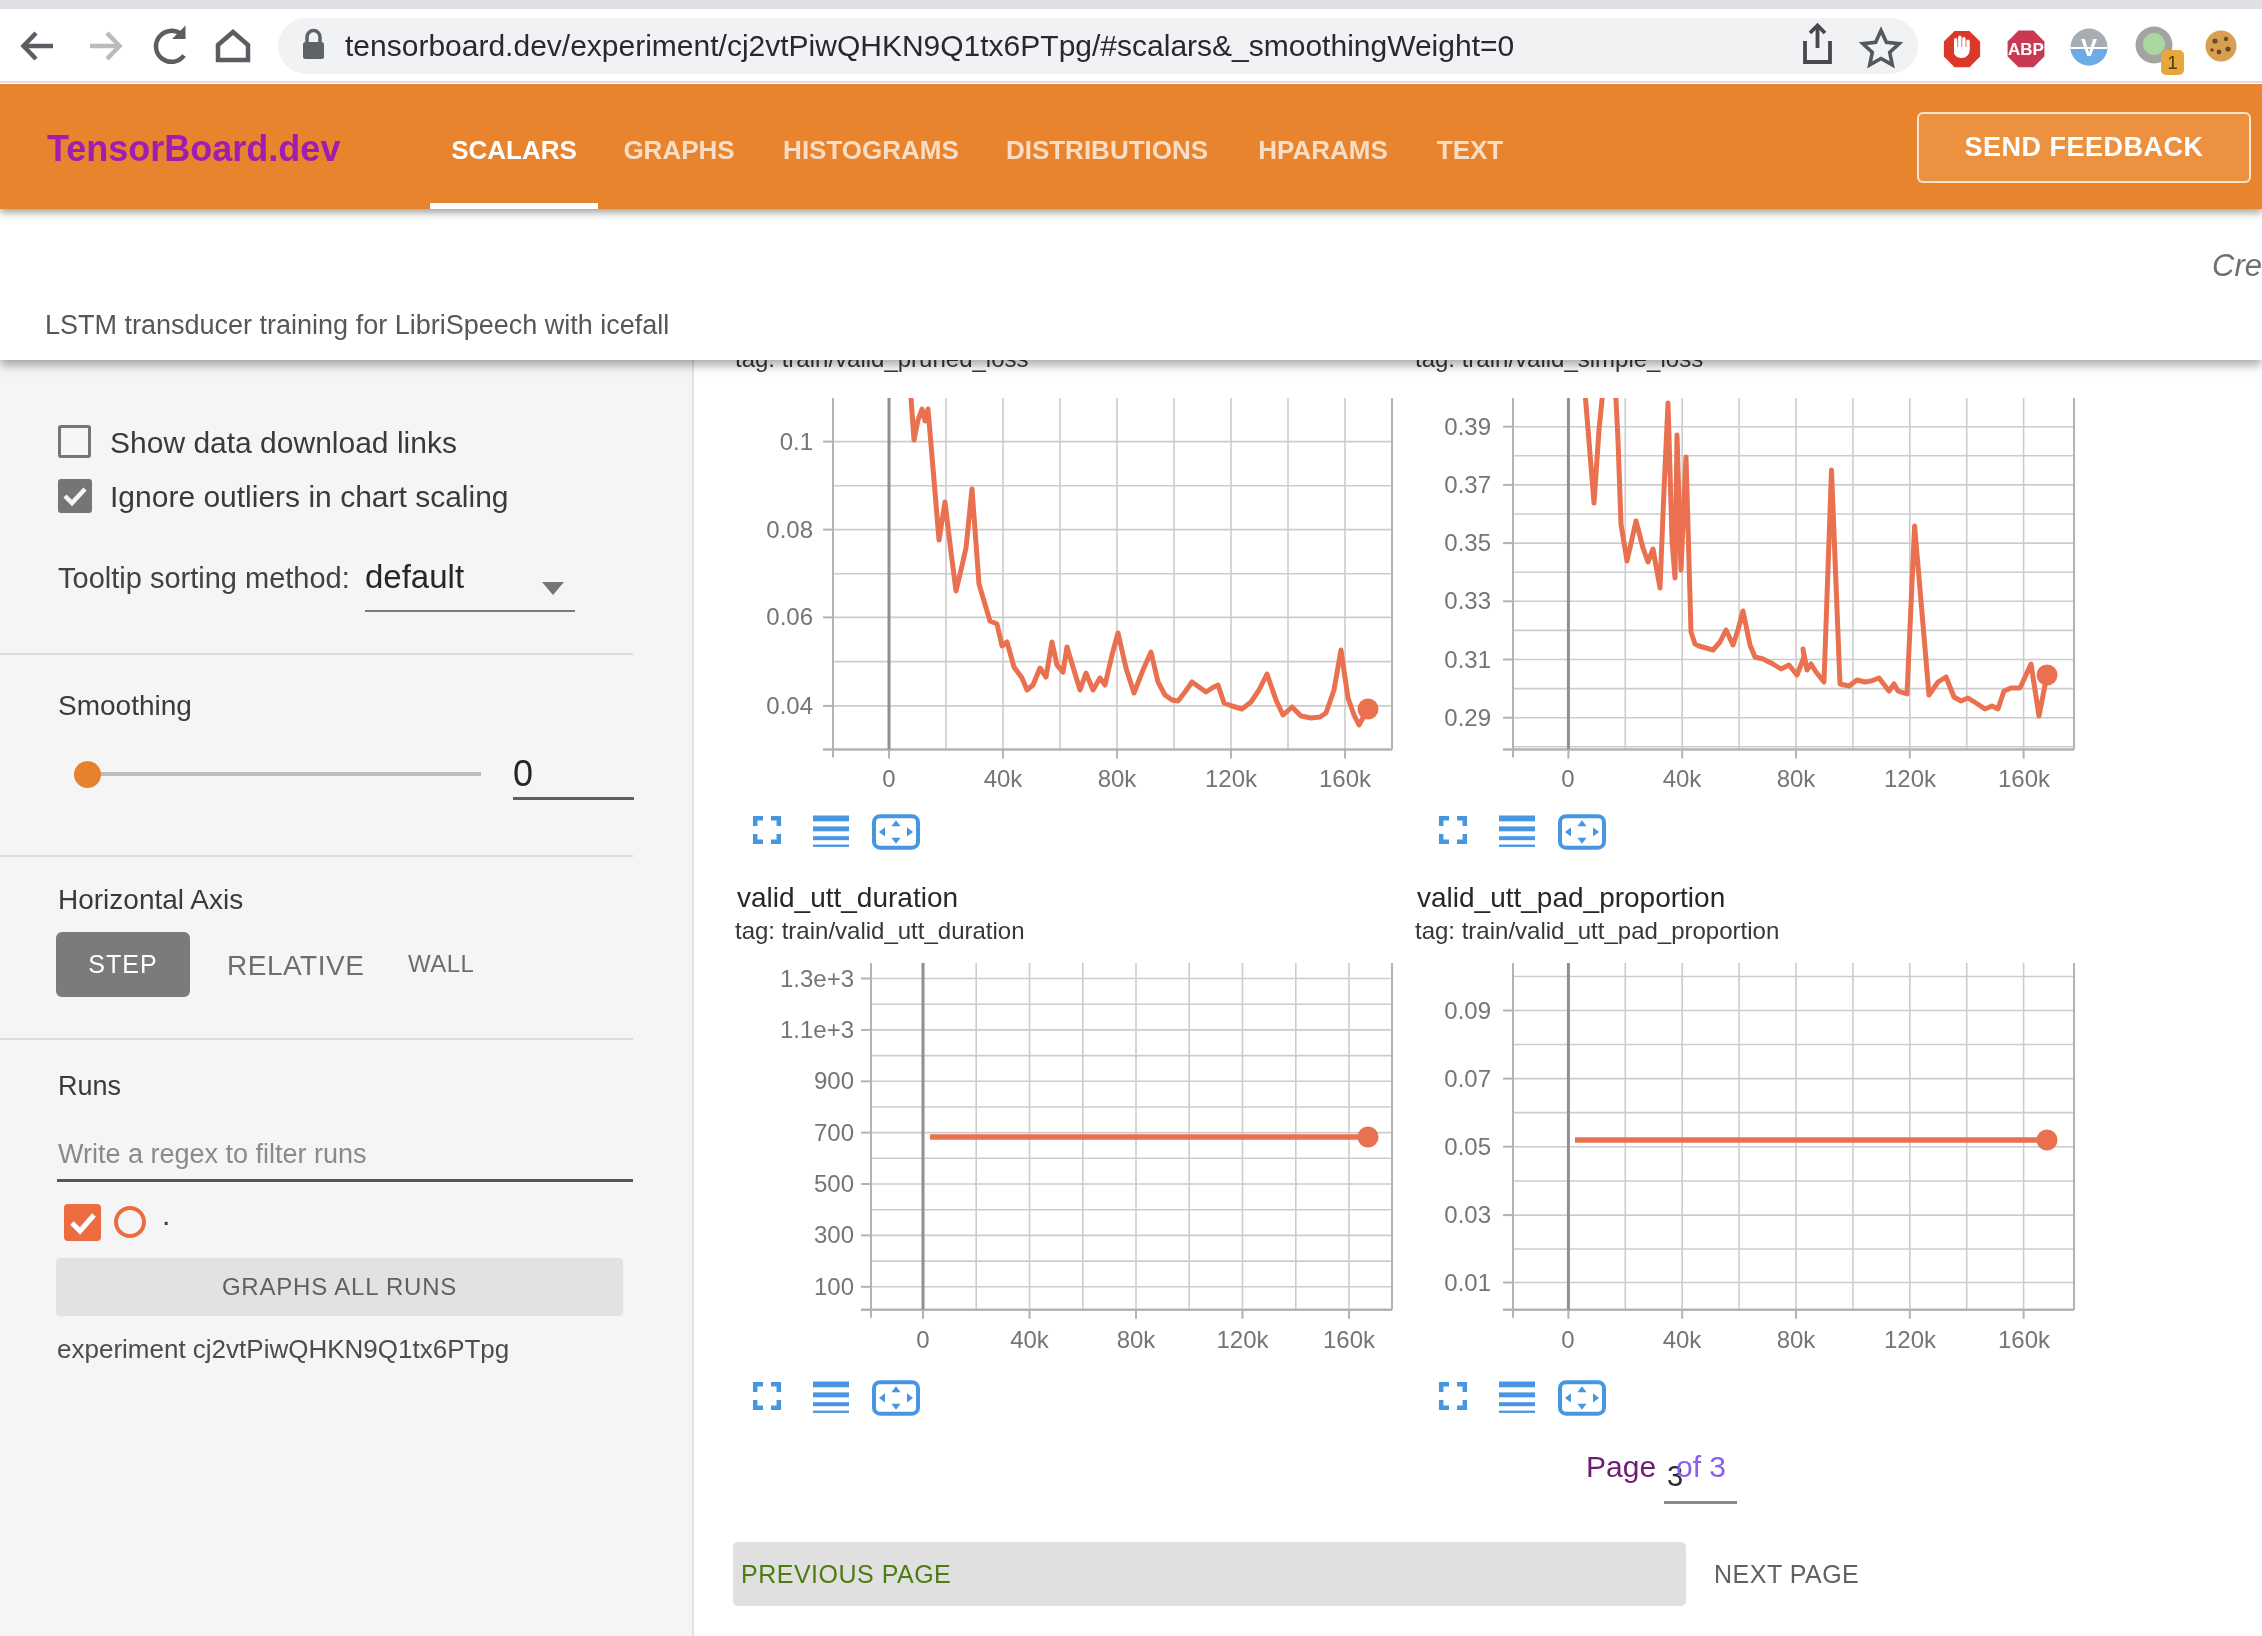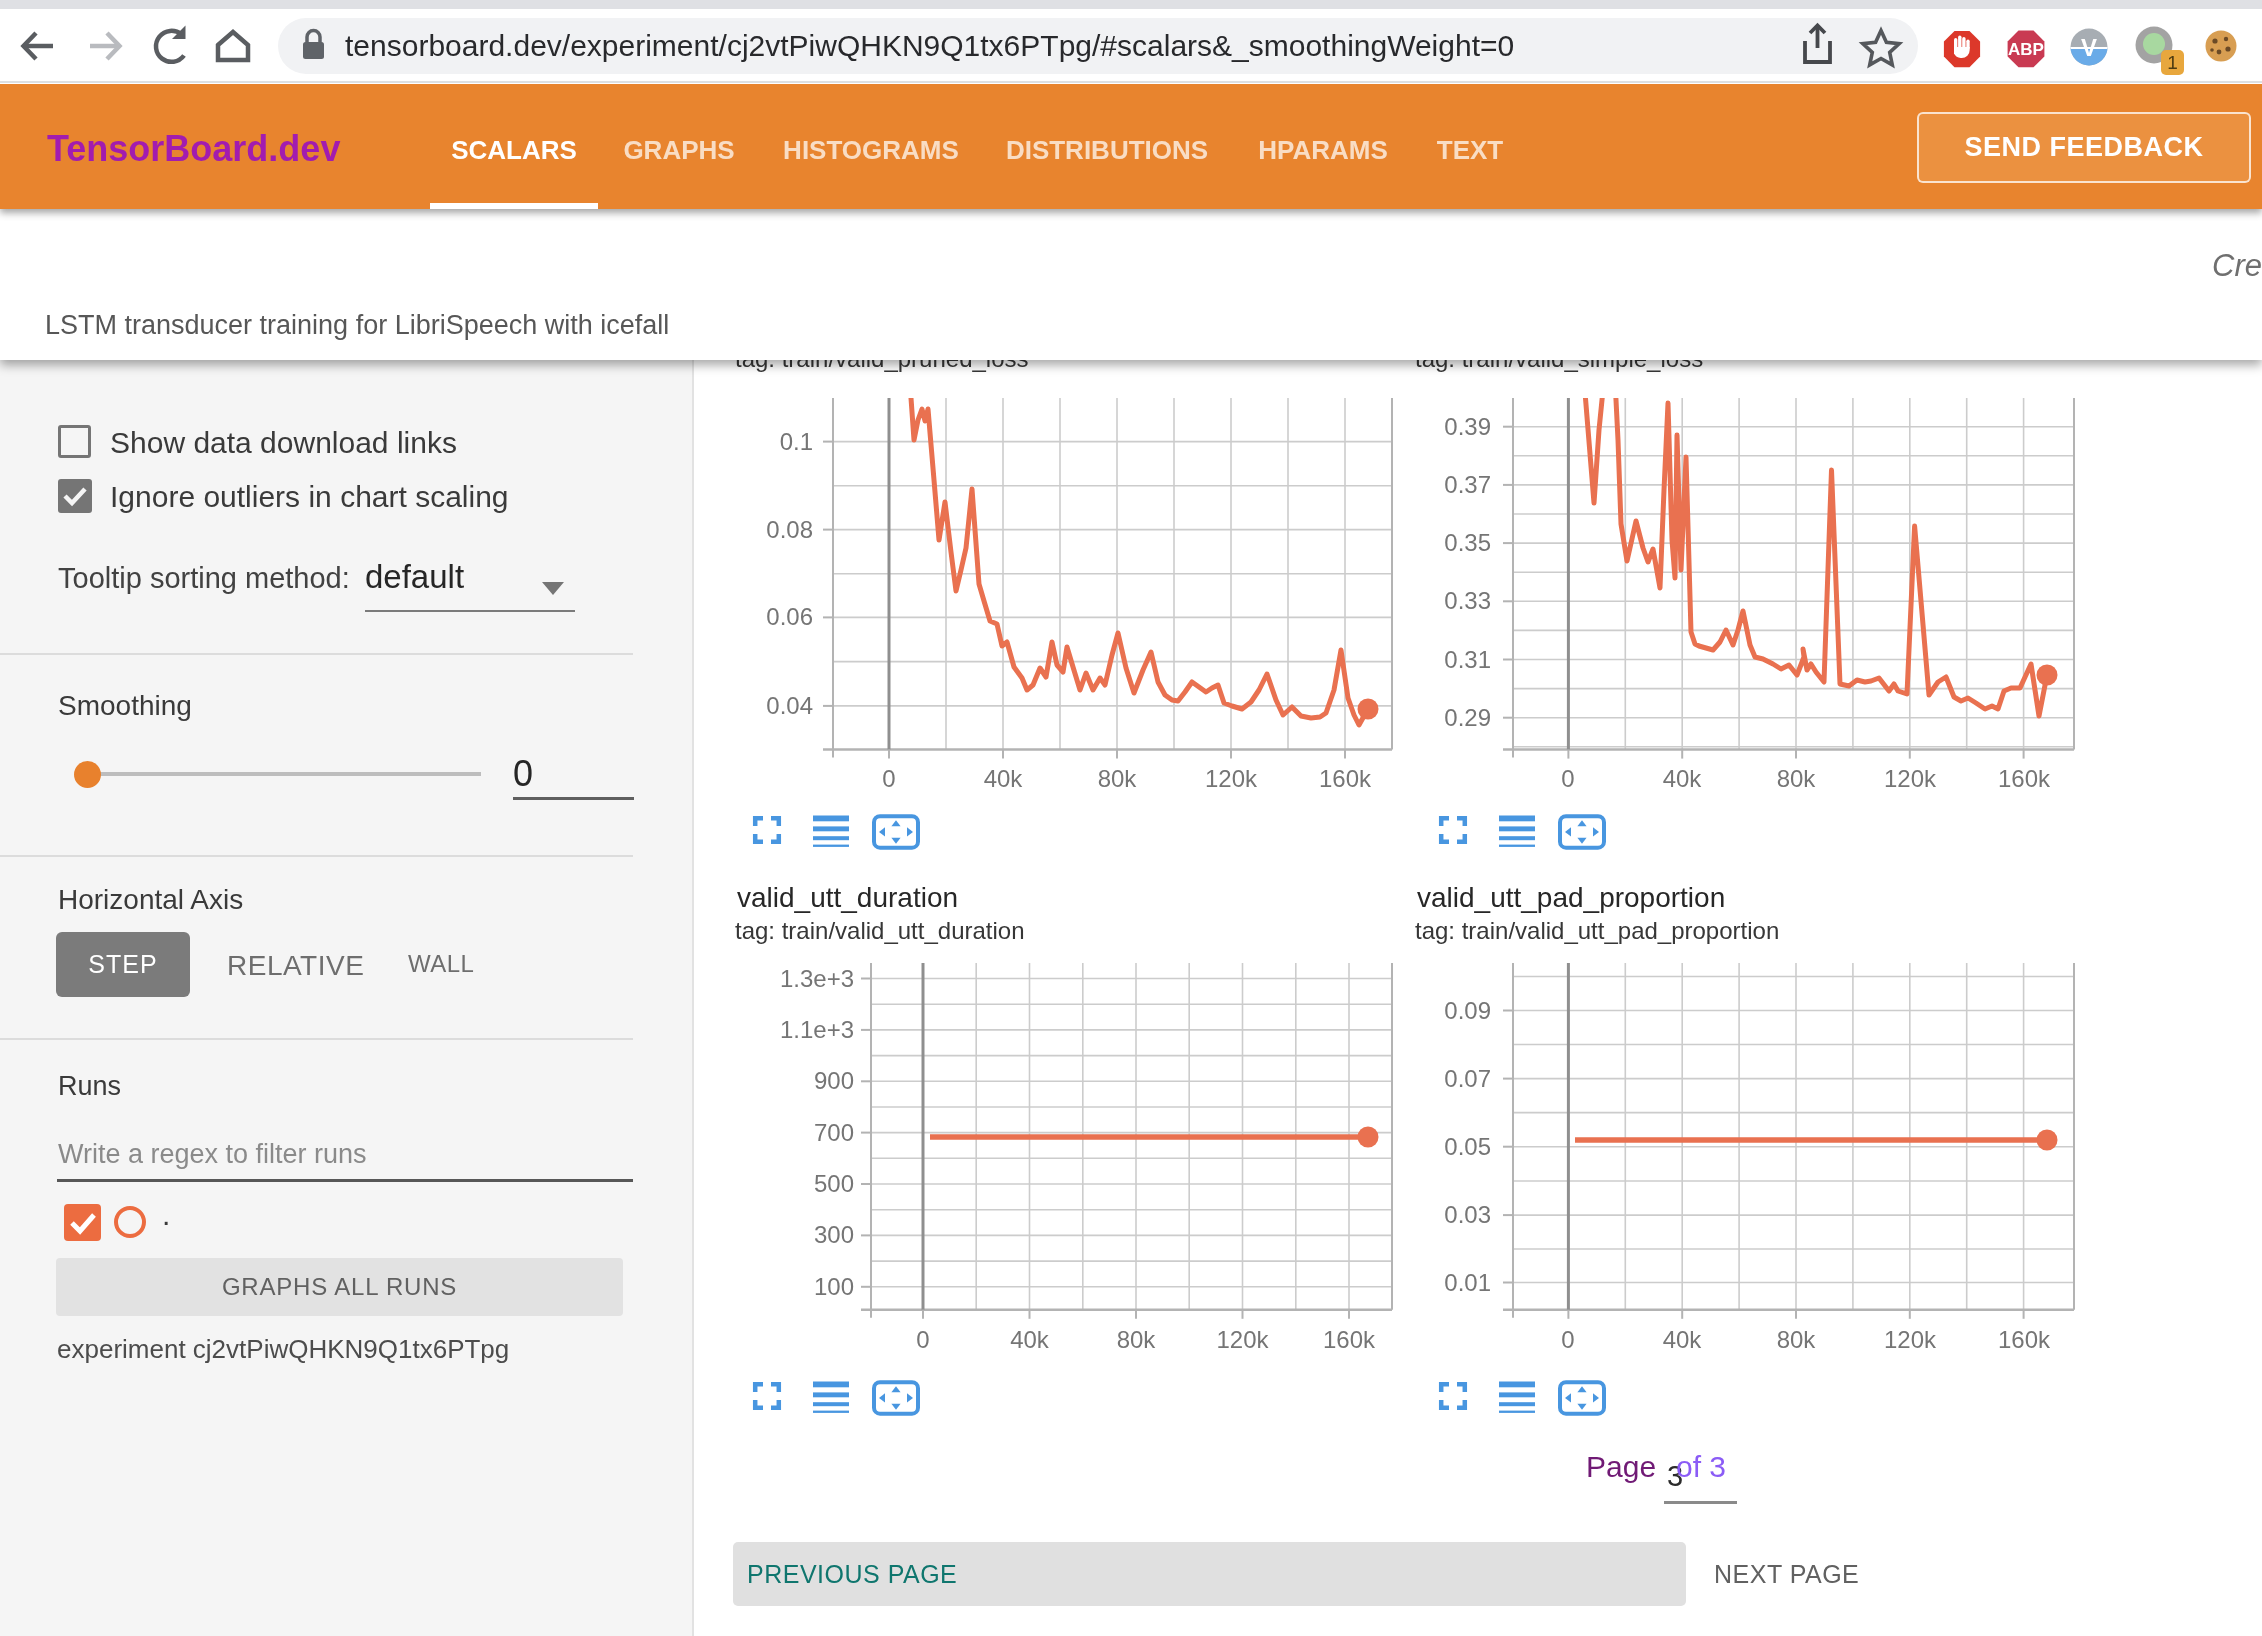--- a/index.html
+++ b/index.html
@@ -36,21 +36,21 @@
 .divider{height:2px;background:#dcdcdc;left:0;width:633px}
 
 .ctitle{font-size:28px;color:#272727;z-index:1;position:absolute}
 .ctag{font-size:24px;color:#373737;z-index:1;position:absolute}
 
 #pgword{left:1586px;top:1450px;font-size:30px;color:#701a75;z-index:1}
 #pgnum{left:1667px;top:1460px;font-size:29px;color:#2b2b2b;z-index:1}
 #pgunder{left:1664px;top:1501px;width:73px;height:3px;background:#8a8a8a;z-index:1}
 #pgof{left:1676px;top:1450px;font-size:30px;color:#8b5cf6;z-index:1}
 #prevbtn{left:733px;top:1542px;width:953px;height:64px;background:#e0e0e0;border-radius:5px;z-index:1;
-  font-size:25px;color:#0f766e;letter-spacing:0.5px;line-height:64px;padding-left:14px}
+  font-size:25px;color:#4d7c0f;letter-spacing:0.5px;line-height:64px;padding-left:8px}
 #nextbtn{left:1714px;top:1542px;height:64px;z-index:1;font-size:25px;color:#616161;
   letter-spacing:0.5px;line-height:64px}
 </style></head>
 <body>
 <svg id="charts" xmlns="http://www.w3.org/2000/svg" width="2262" height="1636" viewBox="0 0 2262 1636" style="position:absolute;left:0;top:0;z-index:1" font-family="Liberation Sans, sans-serif">
     <defs>
       <clipPath id="cp1">
         <rect x="833" y="398" width="559" height="351.6"></rect>
       </clipPath>
       <clipPath id="cp2">

